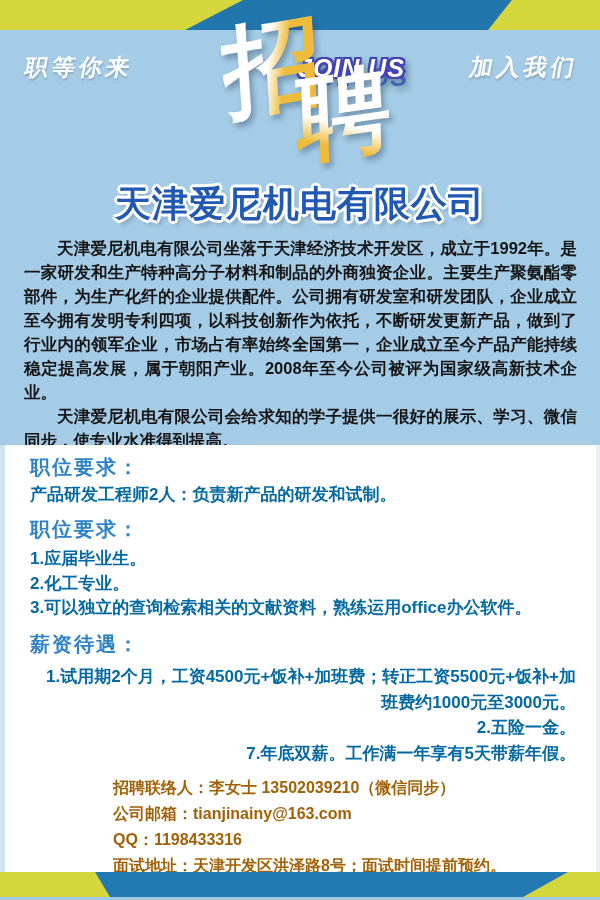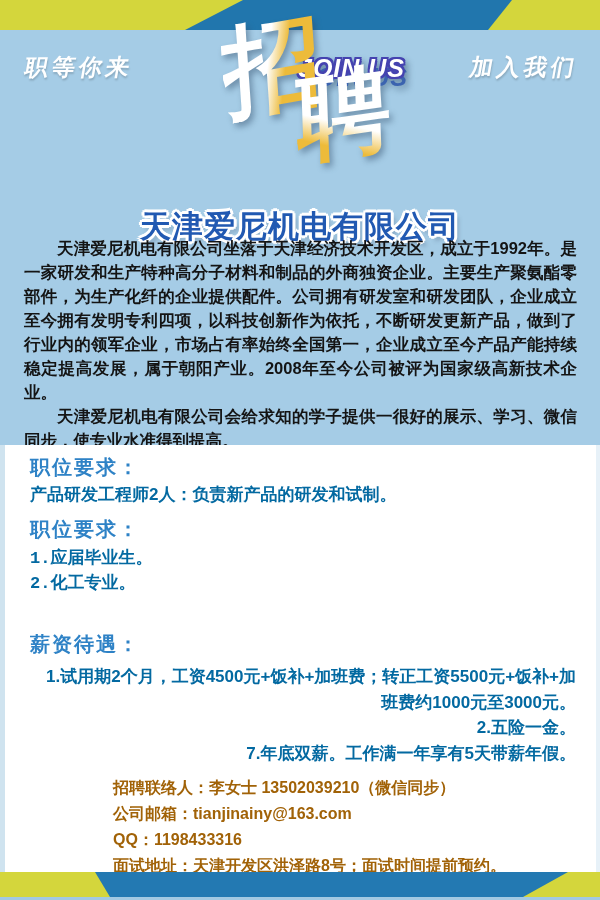--- a/index.html
+++ b/index.html
@@ -24,38 +24,38 @@
   .logo-char-1{left:0;top:6px;font-size:100px;transform:rotate(-10deg) skewX(-6deg);
     background-image:linear-gradient(100deg,#ffffff 46%,#edbb3a 62%);z-index:3;}
   .logo-char-2{left:74px;top:56px;font-size:95px;transform:rotate(-8deg) skewX(-6deg);
     background-image:linear-gradient(200deg,#ffffff 58%,#edbb3a 78%);z-index:3;}
   .logo-joinus{position:absolute;left:76px;top:44px;z-index:2;color:#ffffff;
     font-size:25px;font-weight:800;font-style:italic;letter-spacing:1px;white-space:nowrap;
     text-shadow:-2px -2px 0 #4543b0,2px -2px 0 #4543b0,-2px 2px 0 #4543b0,2px 2px 0 #4543b0,
       -2px 0 0 #4543b0,2px 0 0 #4543b0,0 2px 0 #4543b0,0 -2px 0 #4543b0,3px 9px 0 #3b63af;}
   
   .company-title{position:absolute;left:0;top:180px;width:600px;text-align:center;
-    font-size:31px;font-weight:800;letter-spacing:1px;color:#2159b2;white-space:nowrap;
+    font-size:36px;font-weight:800;letter-spacing:1px;color:#2159b2;white-space:nowrap;
     text-shadow:-2px -2px 0 #fff,2px -2px 0 #fff,-2px 2px 0 #fff,2px 2px 0 #fff,
-      -3px 0 0 #fff,3px 0 0 #fff,0 -3px 0 #fff,0 3px 0 #fff,4px 5px 4px rgba(90,110,140,.45);margin-top:26px;}
+      -3px 0 0 #fff,3px 0 0 #fff,0 -3px 0 #fff,0 3px 0 #fff,4px 5px 4px rgba(90,110,140,.45);}
   
   .intro{position:absolute;left:24px;top:236px;width:553px;color:#141414;
     font-size:16.5px;font-weight:700;line-height:24px;text-align:justify;}
   .intro p{margin:0;text-indent:2em;}
   
   .panel{position:absolute;left:0;top:445px;width:600px;height:427px;background:#ffffff;}
   .edge-strip{position:absolute;top:445px;height:427px;}
   .edge-left{left:0;width:5px;background:#cfe3ef;}
   .edge-right{right:0;width:4px;background:#e7f1f8;}
   .sec-heading{position:absolute;left:30px;color:#2e82c6;font-size:20px;font-weight:800;
     letter-spacing:2px;white-space:nowrap;}
   .sh1{top:9px;} .sh2{top:71px;} .sh3{top:186px;}
   .body-line{color:#0369a1;font-size:17px;font-weight:700;white-space:nowrap;}
   .pos-line{position:absolute;left:30px;top:38px;}
-  .req-list{position:absolute;left:30px;top:102px;width:550px;font-family:Liberation Mono, monospace;}
+  .req-list{position:absolute;left:30px;top:102px;width:550px;}
   .req-list .body-line{line-height:24.5px;}
   .sal-list{position:absolute;left:30px;top:219px;width:546px;}
   .sal-list .body-line{line-height:25.5px;white-space:normal;text-align:right;}
   .hang{padding-left:19px;text-indent:-19px;}
   .contact{position:absolute;left:113px;top:330px;width:470px;}
   .contact-line{color:#a16207;font-size:16px;font-weight:800;line-height:26px;white-space:nowrap;}
   
   .footer-band{position:absolute;left:0;top:872px;width:600px;height:25px;background:#d4d63c;}
   .footer-band-blue{position:absolute;left:0;top:0;width:600px;height:25px;background:#2379b2;
     clip-path:polygon(95px 0,568px 0,523px 25px,110px 25px);}
@@ -88,20 +88,21 @@
   </div>
 
   <div class="panel">
     <div class="sec-heading sh1">职位要求：</div>
     <div class="body-line pos-line">产品研发工程师2人：负责新产品的研发和试制。</div>
 
     <div class="sec-heading sh2">职位要求：</div>
     <div class="req-list">
       <div class="body-line">1.应届毕业生。</div>
       <div class="body-line">2.化工专业。</div>
+      <div class="body-line">3.可以独立的查询检索相关的文献资料，熟练运用office办公软件。</div>
     </div>
 
     <div class="sec-heading sh3">薪资待遇：</div>
     <div class="sal-list">
       <div class="body-line hang">1.试用期2个月，工资4500元+饭补+加班费；转正工资5500元+饭补+加班费约1000元至3000元。</div>
       <div class="body-line hang">2.五险一金。</div>
       <div class="body-line hang">7.年底双薪。工作满一年享有5天带薪年假。</div>
     </div>
 
     <div class="contact">

